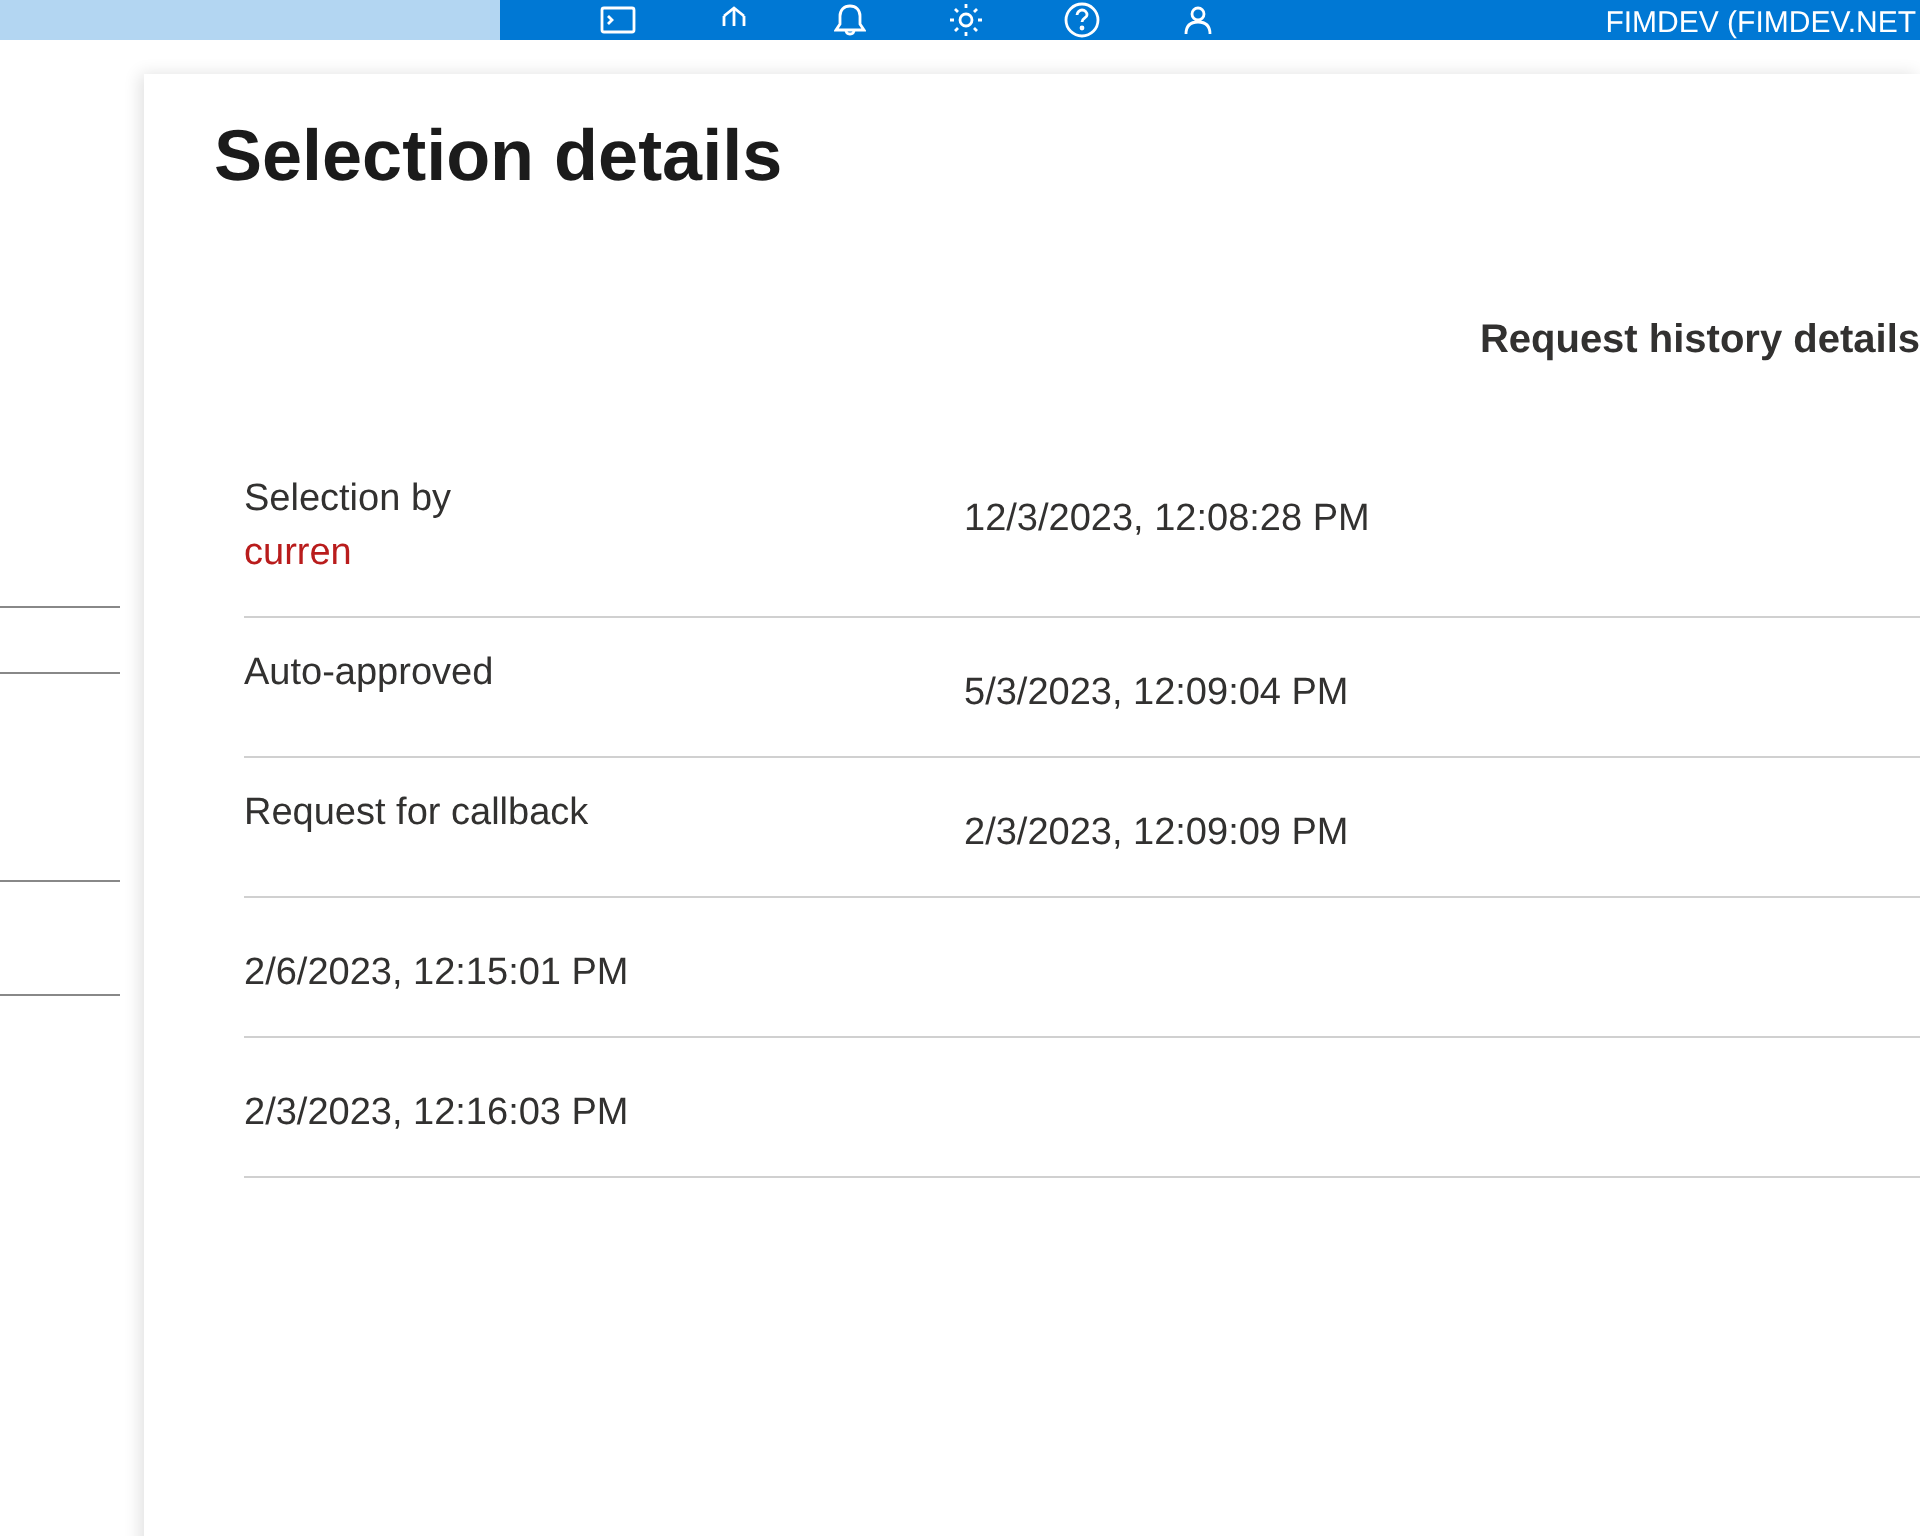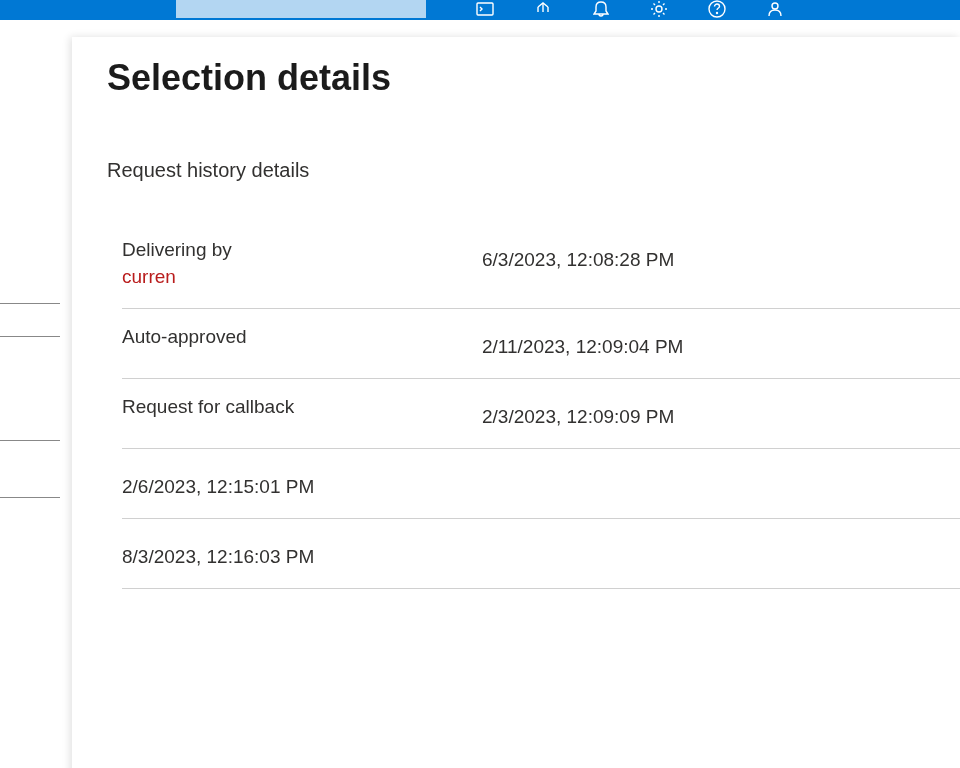--- a/index.html
+++ b/index.html
@@ -13,25 +13,24 @@
       width: 960px;
       height: 768px;
       overflow: hidden;
       position: relative;
     }
     .top-bar {
       background: #0078d4;
       height: 20px;
       width: 100%;
       display: flex;
-      align-items: center;
+      align-items: flex-end;
       justify-content: space-between;
       color: white;
       font-size: 14px;
-      flex-direction: column;
     }
     .top-bar-left {
       display: flex;
       align-items: center;
       height: 100%;
     }
     .top-tab {
       background: #b3d6f2;
       width: 250px;
       height: 100%;
@@ -83,22 +82,23 @@
     }
     .page-title {
       font-size: 36px;
       font-weight: 600;
       color: #1b1b1b;
       margin-bottom: 60px;
     }
     .section-heading {
       font-size: 20px;
       color: #323130;
-      font-weight: 400;
+      font-weight: 700;
       margin-bottom: 40px;
+      text-align: right;
     }
     .history-list {
       margin-left: 15px;
     }
     .history-row {
       display: flex;
       align-items: flex-start;
       padding: 15px 0 18px 0;
       border-bottom: 1px solid #d0d0d0;
       min-height: 70px;
@@ -184,42 +184,42 @@
   <div class="sidebar-line" style="top:477px;"></div>
 </div>
 
 <div class="main-panel">
   <h1 class="page-title">Selection details</h1>
   <div class="section-heading">Request history details</div>
 
   <div class="history-list">
     <div class="history-row">
       <div class="history-left">
-        <div class="history-status">Delivering by</div>
+        <div class="history-status">Selection by</div>
         <div class="history-subtext">curren</div>
       </div>
-      <div class="history-timestamp">6/3/2023, 12:08:28 PM</div>
+      <div class="history-timestamp">12/3/2023, 12:08:28 PM</div>
     </div>
 
     <div class="history-row">
       <div class="history-left">
         <div class="history-status">Auto-approved</div>
       </div>
-      <div class="history-timestamp">2/11/2023, 12:09:04 PM</div>
+      <div class="history-timestamp">5/3/2023, 12:09:04 PM</div>
     </div>
 
     <div class="history-row">
       <div class="history-left">
         <div class="history-status">Request for callback</div>
       </div>
       <div class="history-timestamp">2/3/2023, 12:09:09 PM</div>
     </div>
 
     <div class="history-row">
       <div class="history-timestamp">2/6/2023, 12:15:01 PM</div>
     </div>
 
 
     <div class="history-row">
-      <div class="history-timestamp">8/3/2023, 12:16:03 PM</div>
+      <div class="history-timestamp">2/3/2023, 12:16:03 PM</div>
     </div>
   </div>
 </div>
 
 </body></html>

